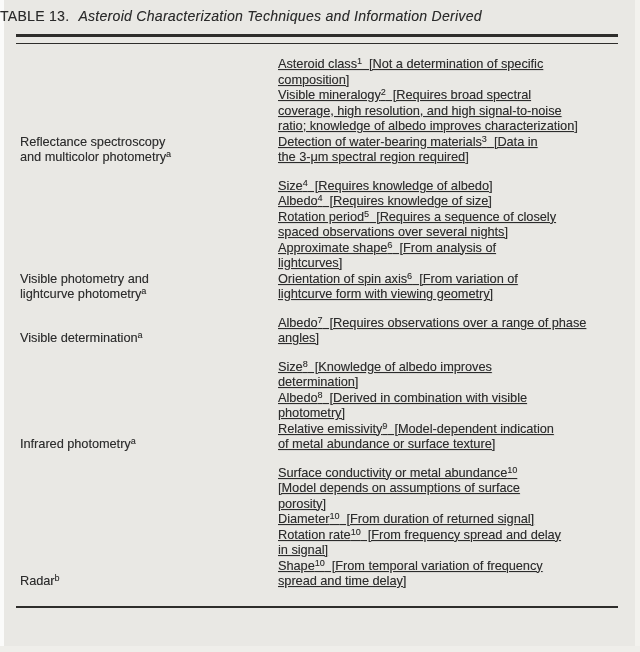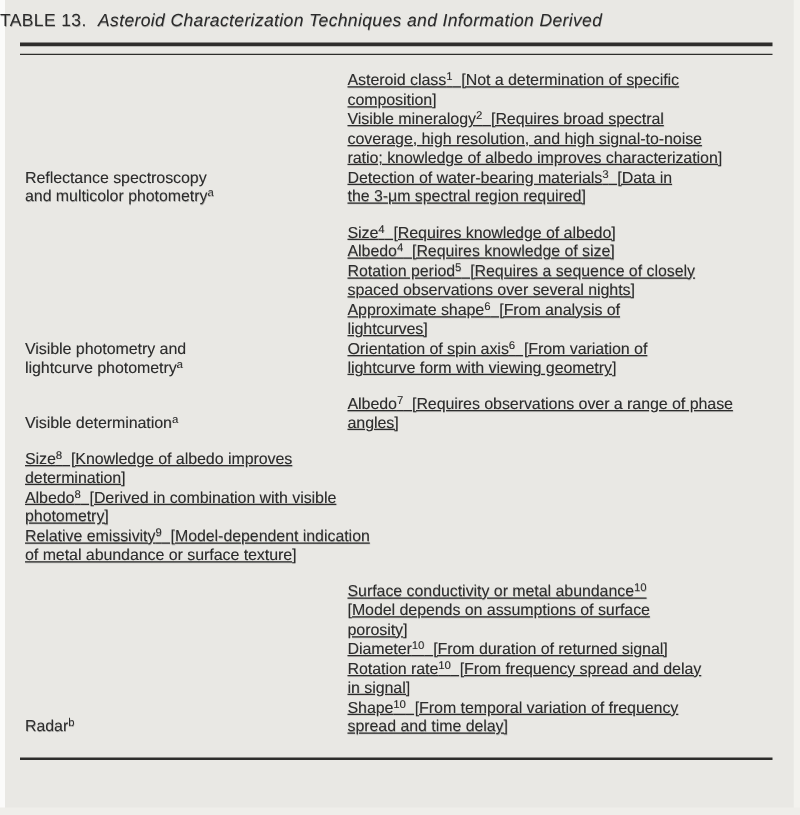--- a/index.html
+++ b/index.html
@@ -114,20 +114,21 @@
         </div>
       </div>
       <div class="row">
         <div class="cell-t pre"><span>Visible determination</span><sup>a</sup></div>
         <div class="cell-i">
           <div class="pre"><span>Albedo</span><sup>7</sup>  [Requires observations over a range of phase
 angles]</div>
         </div>
       </div>
       <div class="row">
+        <div class="cell-t pre"><span>Infrared photometry</span><sup>a</sup></div>
         <div class="cell-i">
           <div class="pre"><span>Size</span><sup>8</sup>  [Knowledge of albedo improves
 determination]</div>
           <div class="pre"><span>Albedo</span><sup>8</sup>  [Derived in combination with visible
 photometry]</div>
           <div class="pre"><span>Relative emissivity</span><sup>9</sup>  [Model-dependent indication
 of metal abundance or surface texture]</div>
         </div>
       </div>
       <div class="row">

